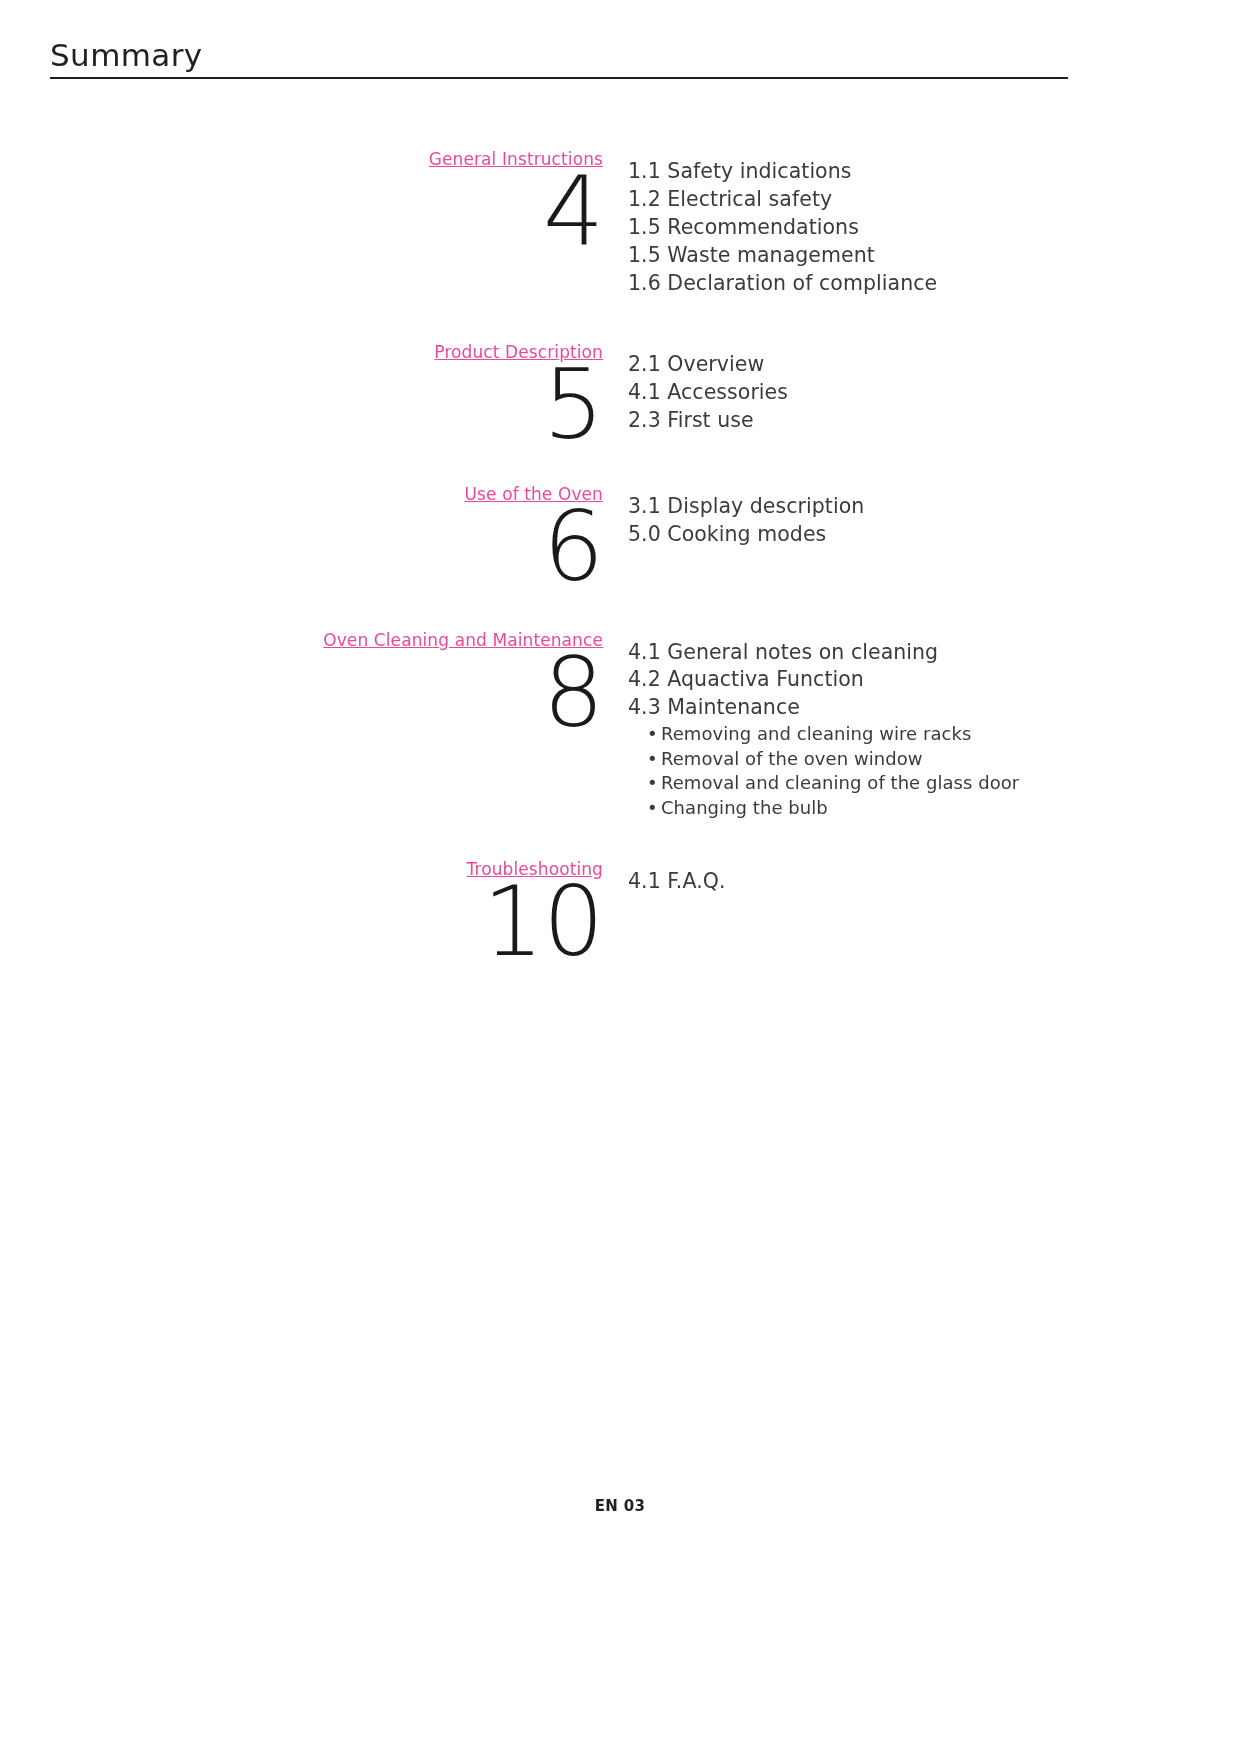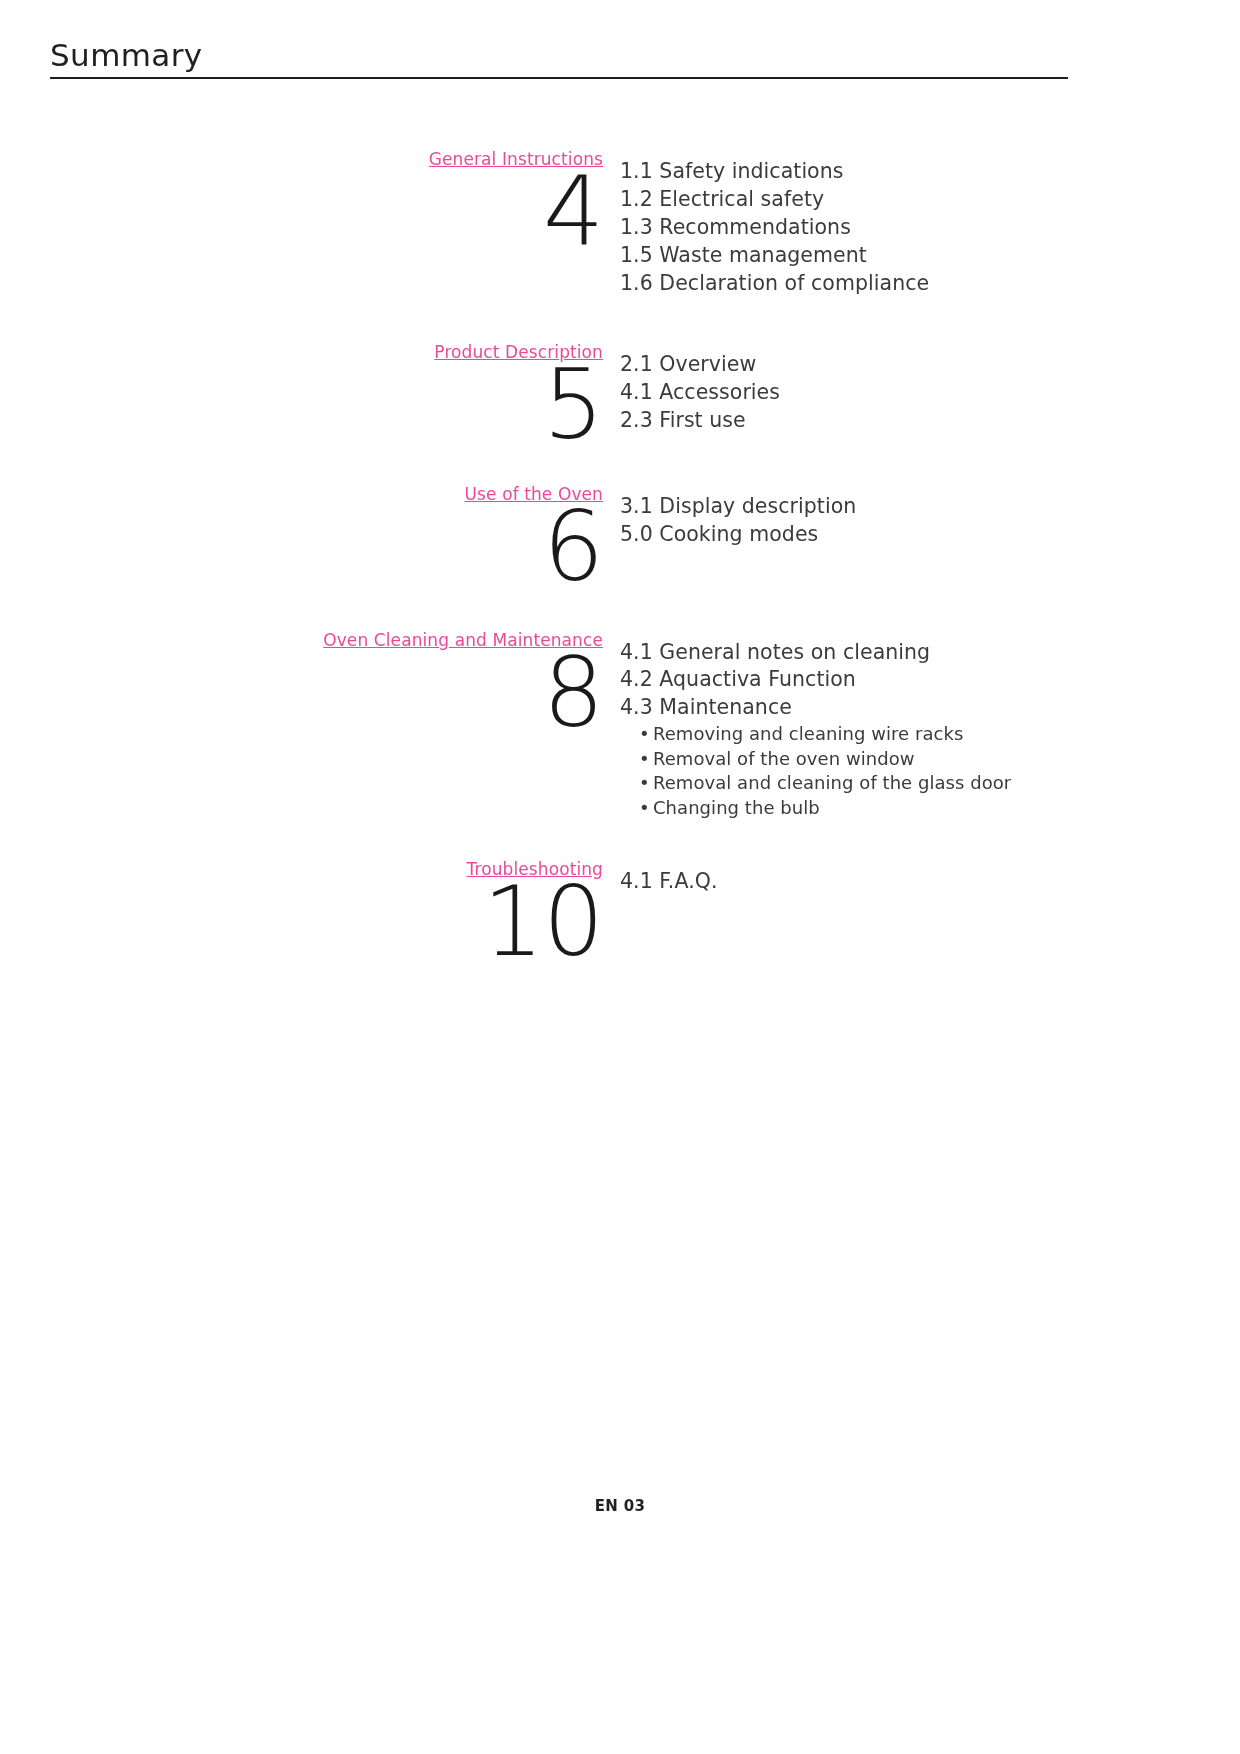--- a/index.html
+++ b/index.html
@@ -86,20 +86,21 @@
     font-weight: 300;
     color: #1a1a1a;
     line-height: 0.86;
     letter-spacing: -1px;
     margin-top: 2px;
   }
 
   .sec-right {
     flex: 1 1 auto;
     padding-top: 8px;
+    margin-left: 8px;
   }
 
   .sec-item {
     display: block;
     font-size: 20.5px;
     font-weight: 400;
     color: #3b3b3b;
     line-height: 1.36;
     letter-spacing: 0.05px;
     white-space: nowrap;
@@ -154,21 +155,21 @@
   <div class="toc">
 
     <div class="toc-section">
       <div class="sec-left">
         <span class="sec-title">General Instructions</span>
         <span class="sec-number">4</span>
       </div>
       <div class="sec-right">
         <span class="sec-item">1.1 Safety indications</span>
         <span class="sec-item">1.2 Electrical safety</span>
-        <span class="sec-item">1.3 Recommendations</span>
+        <span class="sec-item">1.5 Recommendations</span>
         <span class="sec-item">1.5 Waste management</span>
         <span class="sec-item">1.6 Declaration of compliance</span>
       </div>
     </div>
 
     <div class="gap-1"></div>
 
     <div class="toc-section">
       <div class="sec-left">
         <span class="sec-title">Product Description</span>

